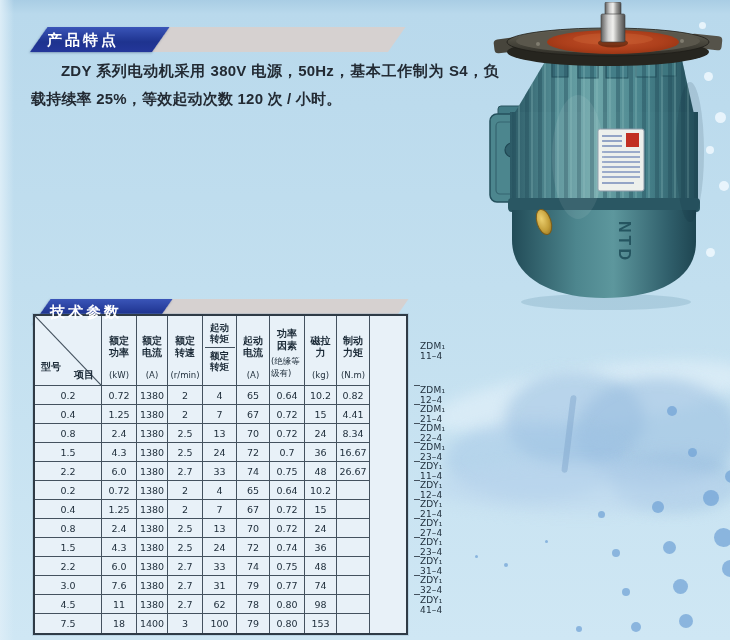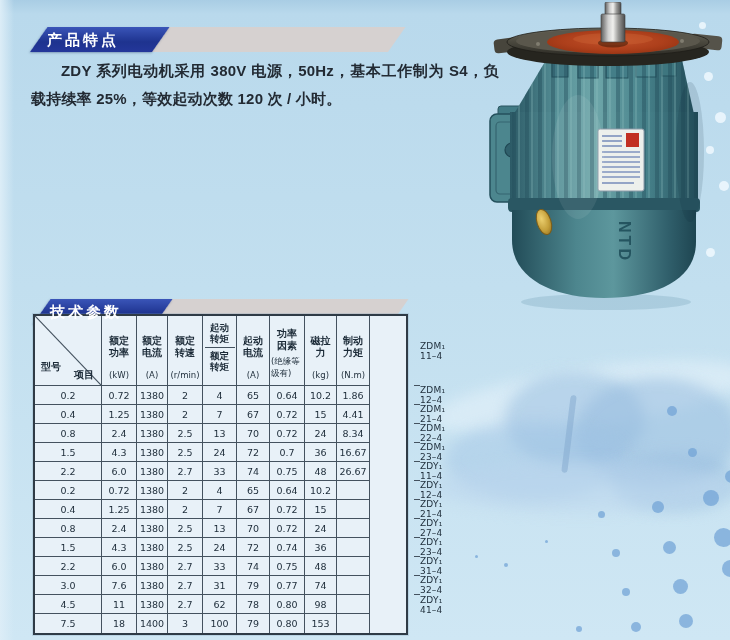--- a/index.html
+++ b/index.html
@@ -159,21 +159,21 @@
       </div>
       <div class="cell dcell model">ZDM₁ 11–4</div>
       <div class="cell dcell">0.2</div>
       <div class="cell dcell">0.72</div>
       <div class="cell dcell">1380</div>
       <div class="cell dcell">2</div>
       <div class="cell dcell">4</div>
       <div class="cell dcell">65</div>
       <div class="cell dcell">0.64</div>
       <div class="cell dcell">10.2</div>
-      <div class="cell dcell">1.86</div>
+      <div class="cell dcell">0.82</div>
       <div class="cell dcell model">ZDM₁ 12–4</div>
       <div class="cell dcell">0.4</div>
       <div class="cell dcell">1.25</div>
       <div class="cell dcell">1380</div>
       <div class="cell dcell">2</div>
       <div class="cell dcell">7</div>
       <div class="cell dcell">67</div>
       <div class="cell dcell">0.72</div>
       <div class="cell dcell">15</div>
       <div class="cell dcell">4.41</div>

